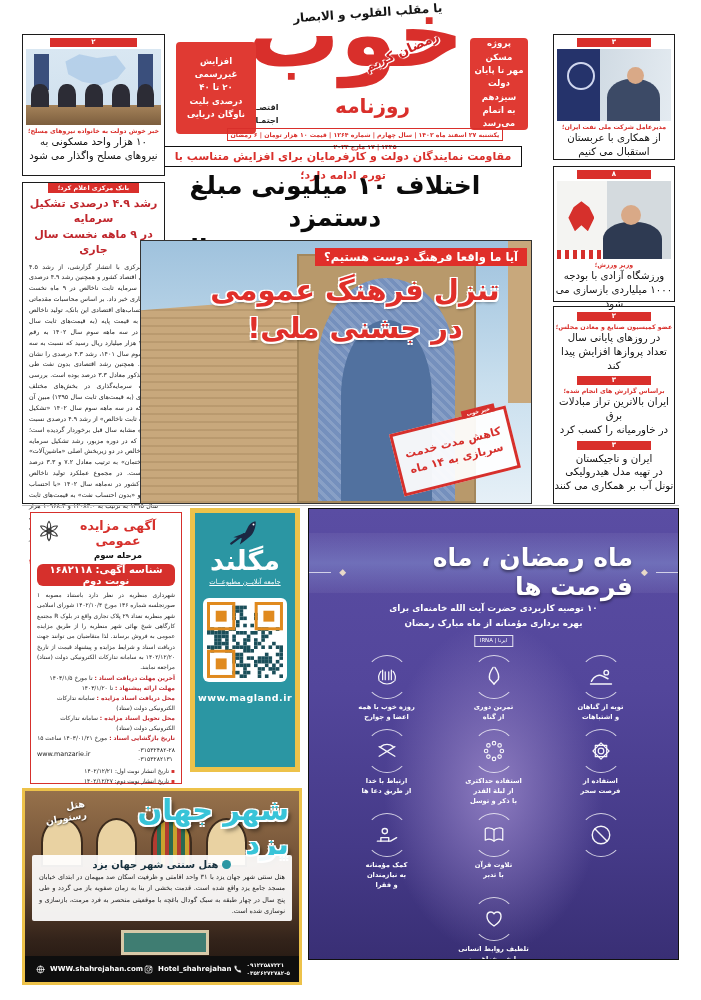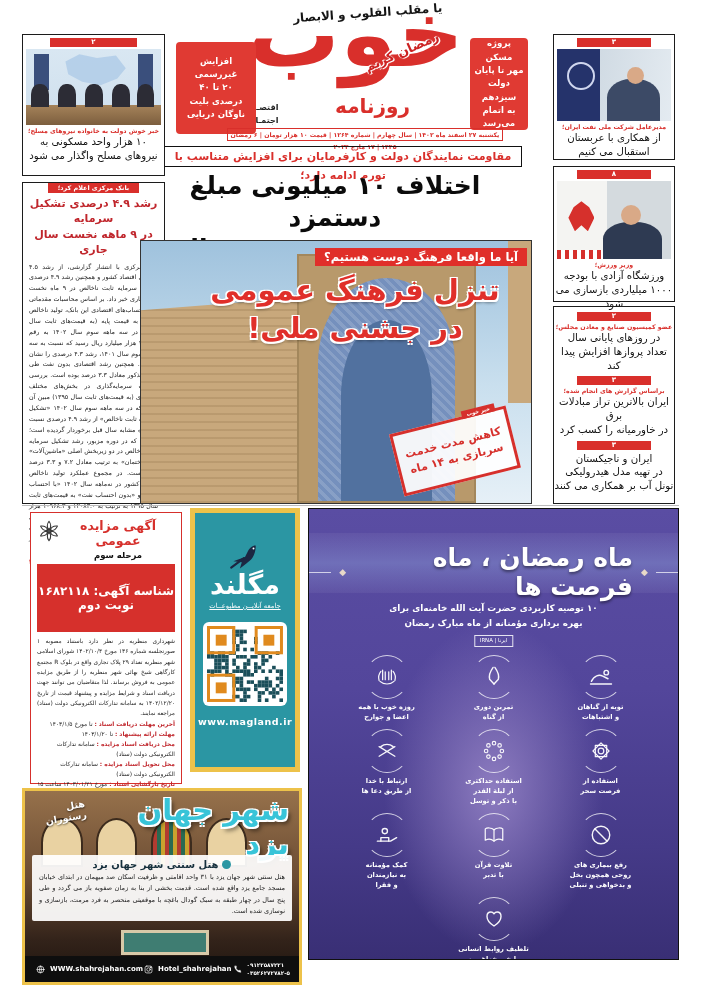--- a/index.html
+++ b/index.html
@@ -98,35 +98,35 @@
                 background:repeating-linear-gradient(90deg,#d6302c 0 4px,#fff 4px 8px);}
 
   
   #ad-auction{left:30px;top:512px;width:152px;height:272px;border:1.5px solid #d6302c;box-sizing:border-box;
               padding:5px 6px;background:#fff;}
   .auc-top{display:flex;align-items:flex-start;}
   .auc-titles{flex:1;text-align:center;}
   .auc-title{color:#d6302c;font-size:12.5px;font-weight:bold;}
   .auc-sub{font-size:8.5px;font-weight:bold;color:#111;margin-top:2px;}
   .auc-seal{width:24px;height:26px;flex:0 0 24px;}
-  .auc-idbar{margin-top:4px;background:#d6302c;color:#fff;font-size:12px;font-weight:bold;
-             text-align:center;padding:20px 0;}
+  .auc-idbar{margin-top:4px;background:#d6302c;color:#fff;font-size:10px;font-weight:bold;
+             text-align:center;padding:0 0;border-radius:6px;}
   .auc-body{font-size:5.9px;line-height:1.75;text-align:justify;color:#222;margin-top:4px;}
   .auc-row{font-size:5.9px;line-height:1.7;color:#222;}
   .auc-row b{color:#c0262c;}
   .auc-contact{display:flex;justify-content:space-between;align-items:center;margin-top:2px;}
   .auc-phones{font-size:6px;direction:ltr;text-align:left;color:#222;line-height:1.6;}
   .auc-web{font-size:6.4px;color:#222;direction:ltr;}
   .auc-pub{font-size:5.8px;color:#222;line-height:1.8;margin-top:2px;}
   .auc-pub .bullet{color:#d6302c;}
   .auc-sign{color:#c0262c;font-size:6.8px;font-weight:bold;line-height:1.5;margin-top:3px;}
 
   
   #ad-magland{left:190px;top:508px;width:110px;height:264px;border:5px solid #edc24a;background:#2b96a3;
-              box-sizing:border-box;text-align:center;padding-top:26px;}
+              box-sizing:border-box;text-align:center;padding-top:2px;}
   .mg-bird{width:44px;height:34px;margin:0 auto;}
   .mg-name{color:#fff;font-size:27px;font-weight:bold;margin-top:-4px;}
   .mg-tag{color:#fff;font-size:6.8px;margin-top:2px;letter-spacing:1px;text-decoration:underline;}
   .mg-qr{width:84px;height:84px;background:#fff;border-radius:6px;margin:12px auto 10px;padding:4px;box-sizing:border-box;}
   .mg-url{color:#fff;font-size:9.5px;font-weight:bold;letter-spacing:.5px;direction:ltr;}
 
   
   #ig-ramadan{left:308px;top:508px;width:371px;height:452px;border:1.5px solid #101010;box-sizing:border-box;
               background:radial-gradient(ellipse at 50% 62%, #8d7cc0 0%, rgba(141,124,192,0) 42%),
                          linear-gradient(#5a4da3 0%, #53469b 40%, #453a88 75%, #392f75 100%);
@@ -585,23 +585,20 @@
         <div class="rm-label pre">ارتباط با خدا
 از طریق دعا ها</div>
       </div>
       <div class="rm-item">
         <div class="rm-ic">
             <svg viewBox="0 0 32 32" width="100%" height="100%" fill="none" stroke="rgba(255,255,255,.95)" stroke-width="1.6" stroke-linecap="round" stroke-linejoin="round">
               <circle cx="16" cy="16" r="10"></circle>
               <path d="M9.2 9.2l13.6 13.6"></path>
             </svg>
           </div>
-        <div class="rm-label pre">رفع بیماری های
-روحی همچون بخل
-و بدخواهی و تنبلی</div>
       </div>
       <div class="rm-item">
         <div class="rm-ic">
             <svg viewBox="0 0 32 32" width="100%" height="100%" fill="none" stroke="rgba(255,255,255,.95)" stroke-width="1.4" stroke-linecap="round" stroke-linejoin="round">
               <path d="M16 10c-3-2.5-8-2.5-10-1v13c3-1.5 7-1.5 10 1 3-2.5 7-2.5 10-1V9c-2-1.5-7-1.5-10 1"></path>
               <path d="M16 10v13"></path>
             </svg>
           </div>
         <div class="rm-label pre">تلاوت قرآن
 با تدبر</div>

